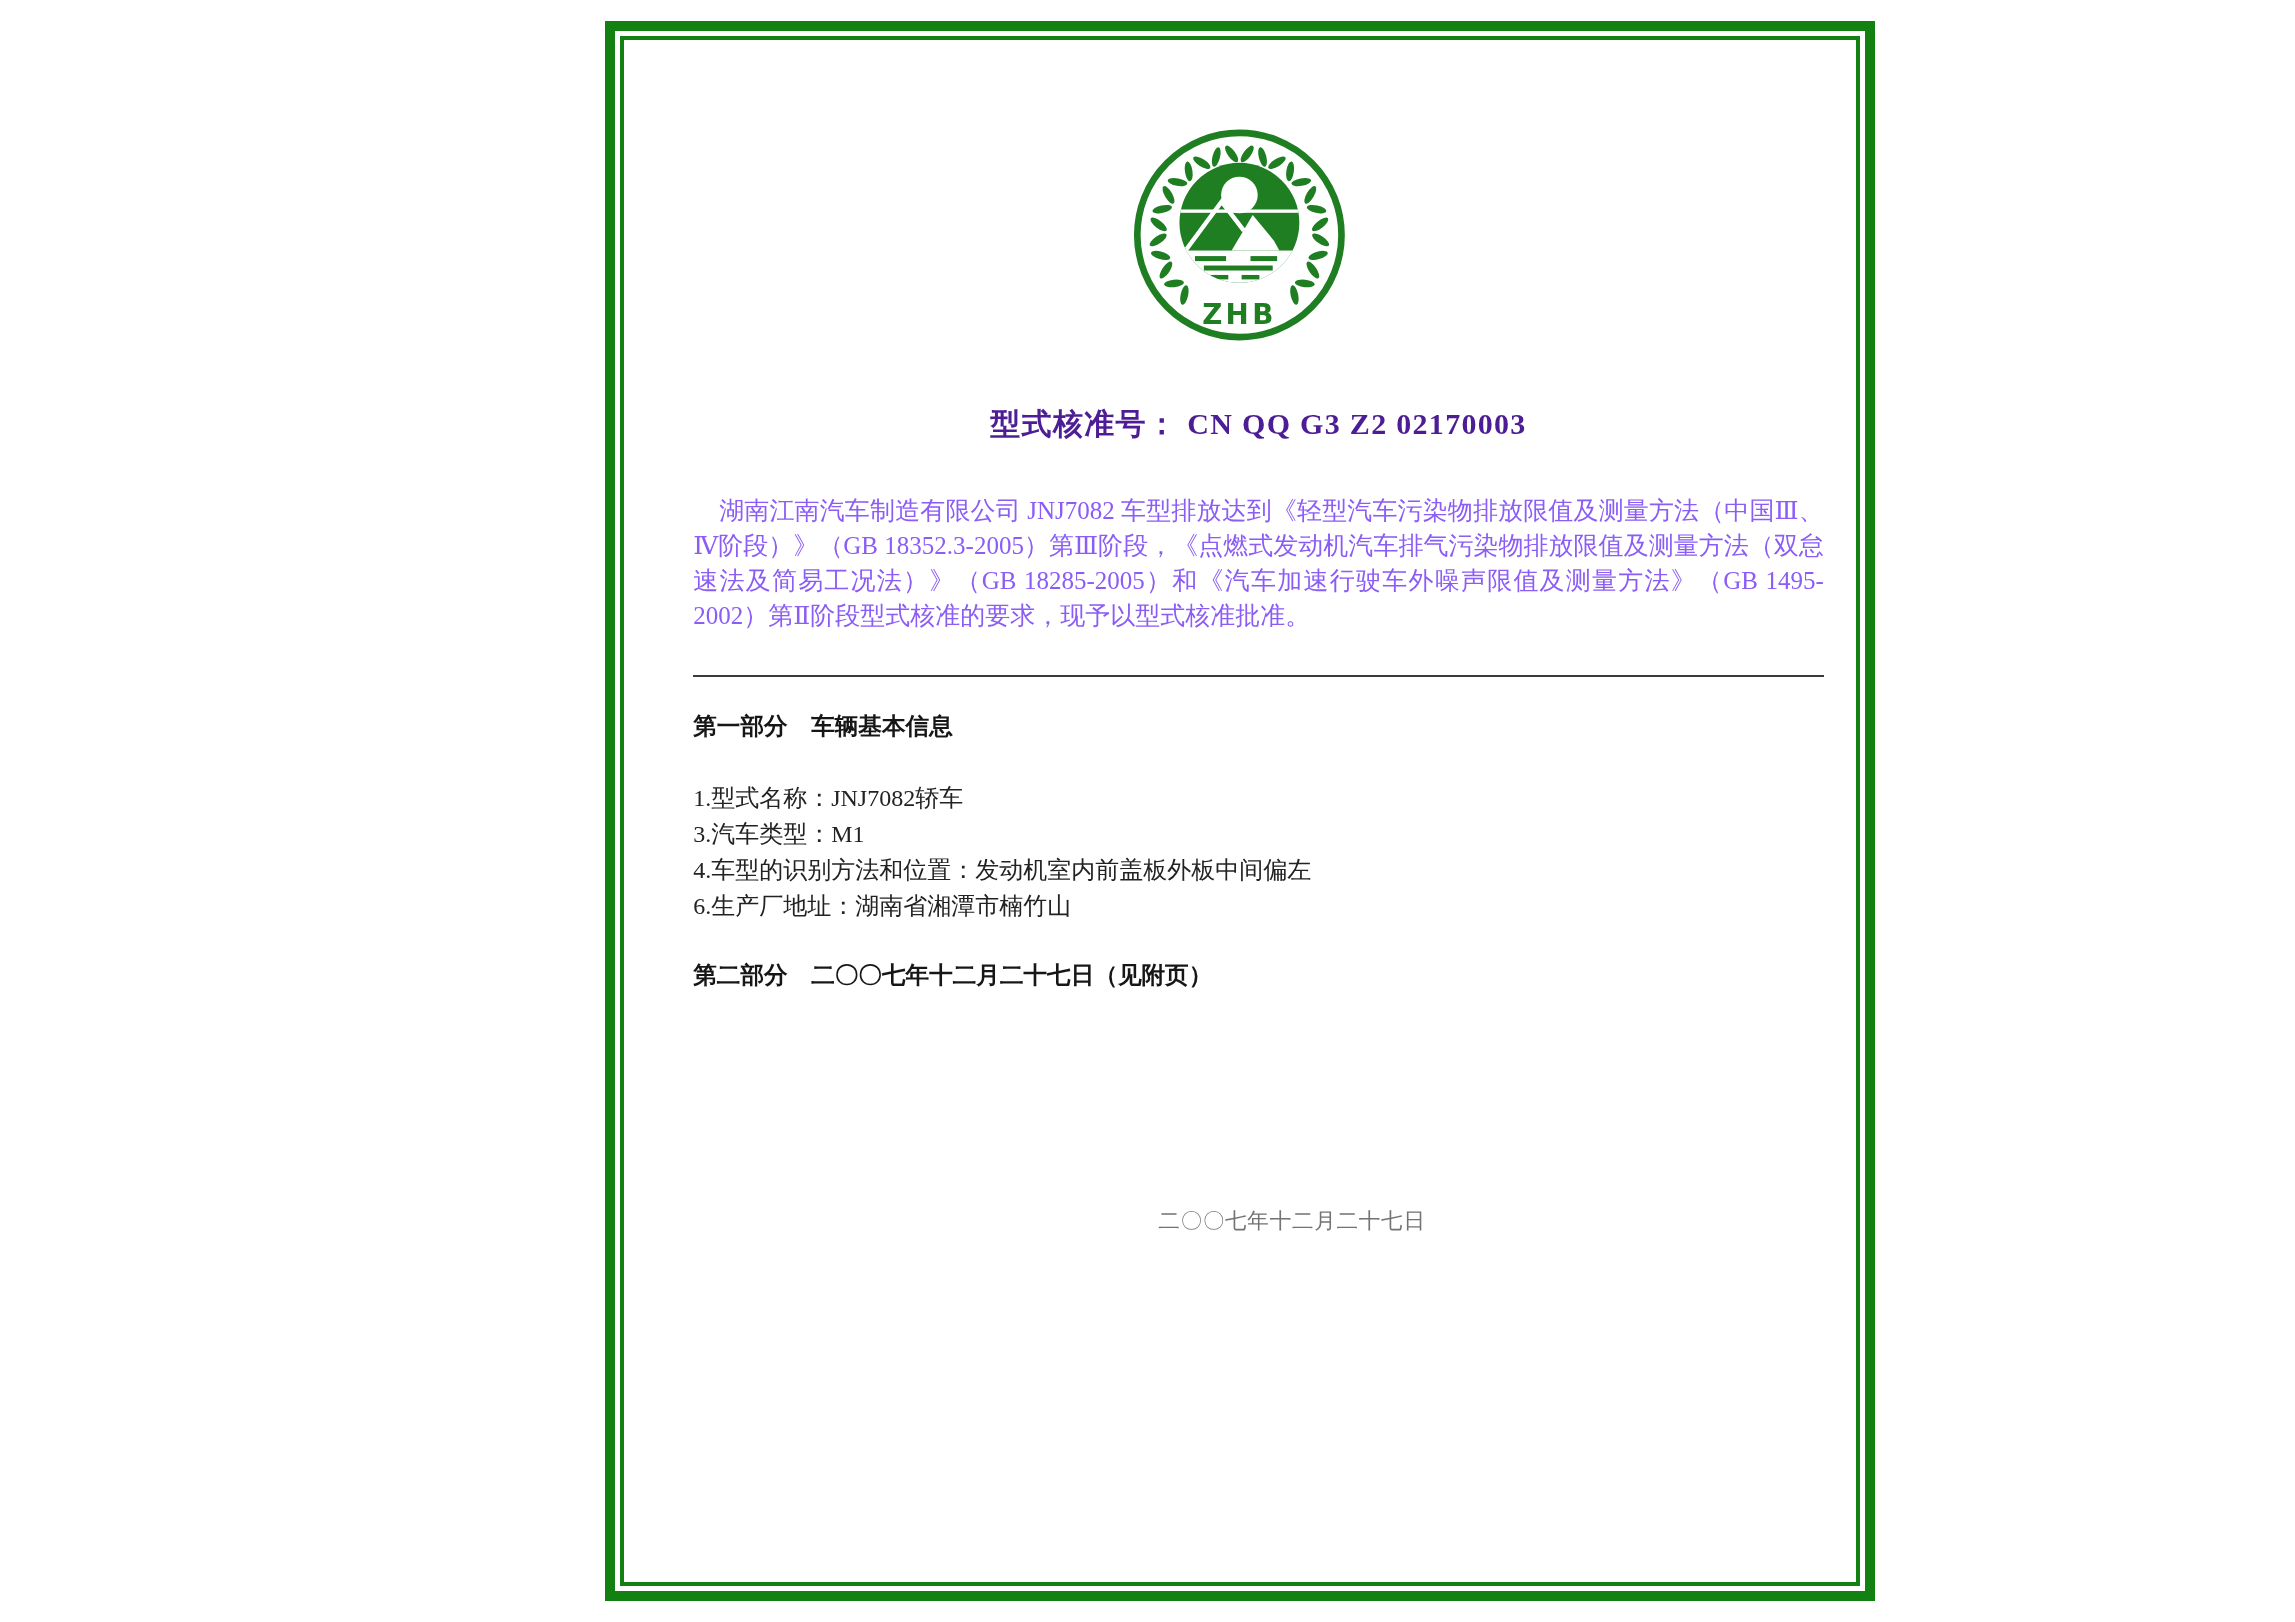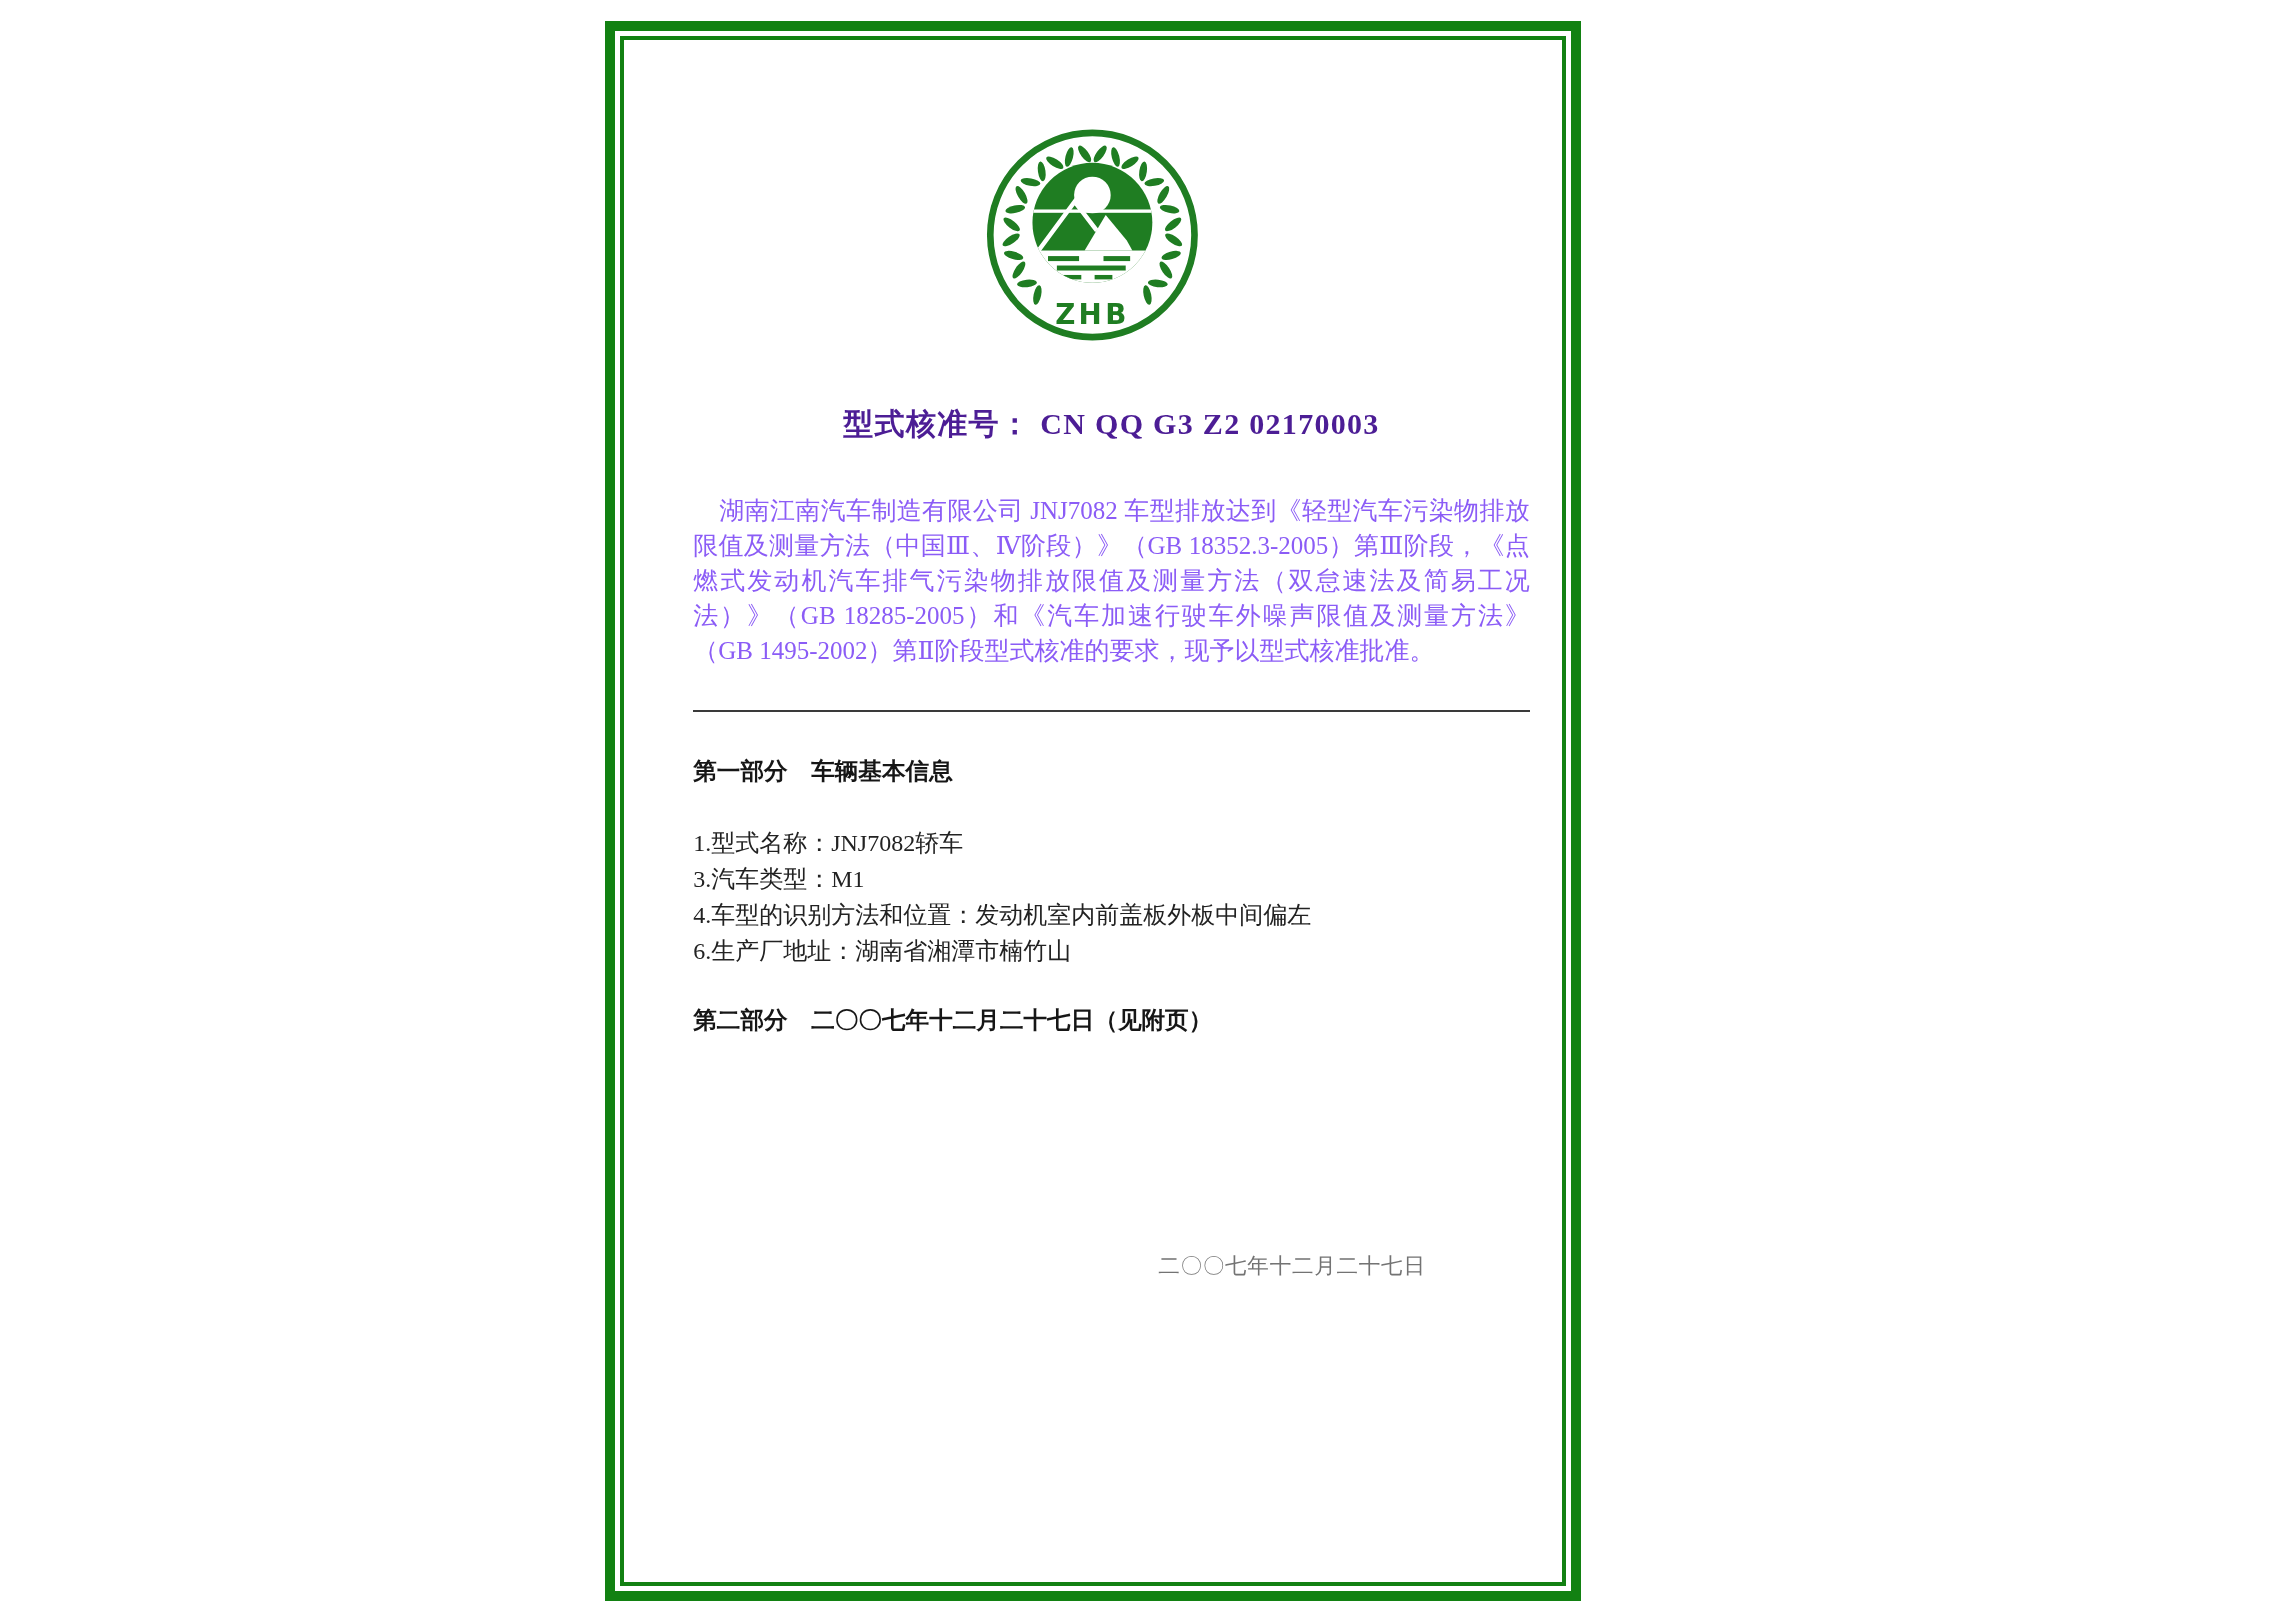--- a/index.html
+++ b/index.html
@@ -11,21 +11,21 @@
   html,body{margin:0;padding:0;}
   body{
     width:2295px;height:1623px;
     background:#ffffff;
     position:relative;
     font-family:"Liberation Serif","DejaVu Serif",serif;
     color:var(--text);
   }
   .cert{
     position:absolute;left:605px;top:21px;
-    width:976px;height:1580px;
+    width:1270px;height:1580px;
     border:10.5px solid var(--border_green);
     background:#ffffff;
   }
   .cert-inner{
     position:absolute;inset:5.2px;
     border:4.6px solid var(--border_green);
   }
   .content{
     position:absolute;inset:0;
     padding:0 32px 0 69px;
@@ -69,21 +69,21 @@
     margin-top:42px;
     border:none;height:0;
     border-top:2px solid #3a3a3a;
     width:100%;
   }
   .sec-heading{
     font-size:23.6px;line-height:33px;
     font-weight:bold;color:#161616;
     white-space:nowrap;
   }
-  .sec1{margin-top:43px;}
+  .sec1{margin-top:33px;}
   .sec2{margin-top:35px;}
   .info-list{
     margin-top:37px;
     font-size:24px;line-height:36px;
     color:#222;
   }
   .date{
     margin-top:215px;
     font-size:21.6px;line-height:29px;
     letter-spacing:0.7px;

